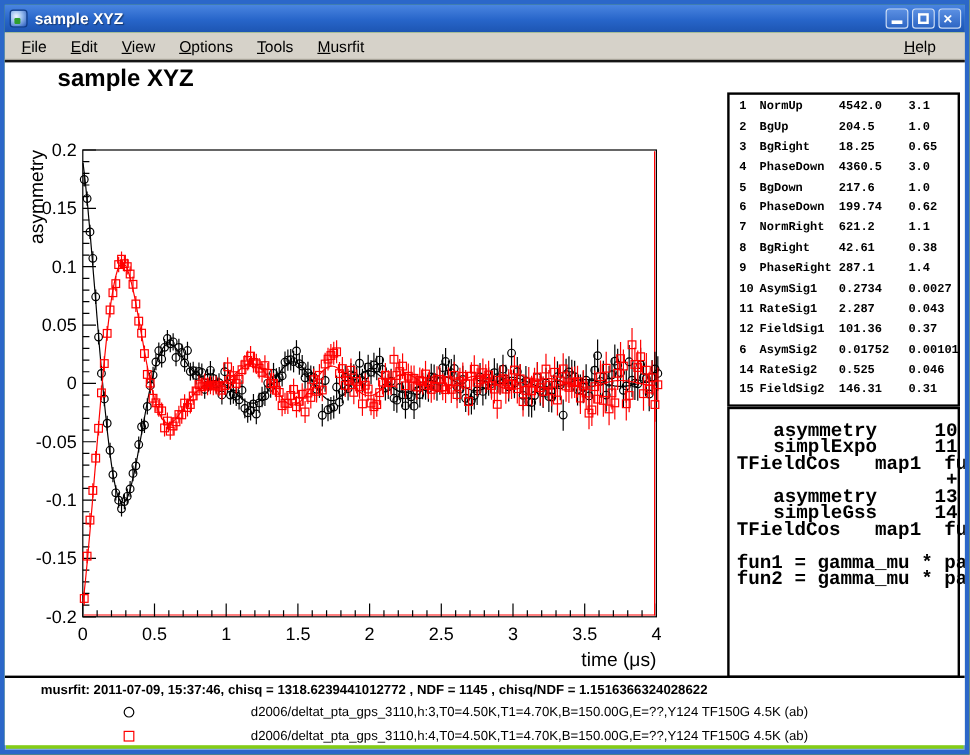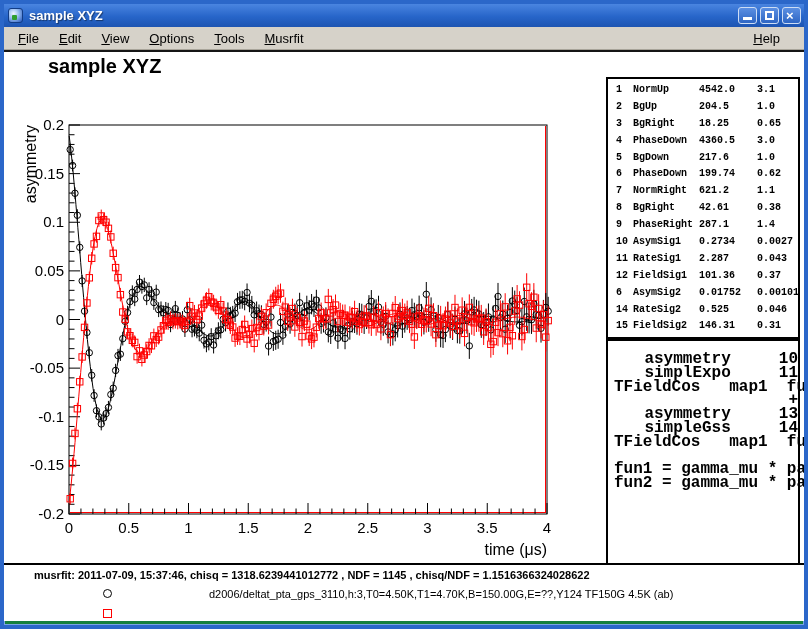--- a/index.html
+++ b/index.html
@@ -1,19 +1,19 @@
 <!DOCTYPE html>
 <html><head>
 <meta charset="utf-8">
 <style>
   html,body{margin:0;padding:0;background:#777;}
   *{box-sizing:border-box;}
   .window{
     width:808px;height:629px;position:relative;
-    border:4px solid #2b67c9;background:#15803d;
+    border:4px solid #2b67c9;background:#84cc16;
     box-shadow:inset 0 0 0 1px #7aa3e4;
     font-family:"Liberation Sans",sans-serif;
   }
   .titlebar{
     height:23px;display:flex;align-items:center;padding:0 3px 0 4px;
     background:linear-gradient(180deg,#4a85e0 0%,#2765c9 55%,#1d55b2 100%);
   }
   .app-icon{width:15px;height:15px;border-radius:3px;margin-right:6px;flex:0 0 auto;
     background:radial-gradient(circle at 35% 35%,#eef4ff 0%,#9cc0f0 40%,#2255bb 100%);
     border:1px solid #123c85;position:relative;}
@@ -1095,15 +1095,16 @@
 fun2 = gamma_mu * par15</pre>
     </div>
 
     <div class="status-divider"></div>
     <div class="status-text">musrfit: 2011-07-09, 15:37:46, chisq = 1318.6239441012772 , NDF = 1145 , chisq/NDF = 1.1516366324028622</div>
 
     <div class="legend-marker marker-circle" style="top:537px;"></div>
     <div class="legend-label" style="top:536px;">d2006/deltat_pta_gps_3110,h:3,T0=4.50K,T1=4.70K,B=150.00G,E=??,Y124 TF150G 4.5K (ab)</div>
 
     <div class="legend-marker marker-square" style="top:557px;"></div>
+    <div class="legend-label" style="top:556px;">d2006/deltat_pta_gps_3110,h:4,T0=4.50K,T1=4.70K,B=150.00G,E=??,Y124 TF150G 4.5K (ab)</div>
   </div>
 
 </div>
 
 </body></html>

